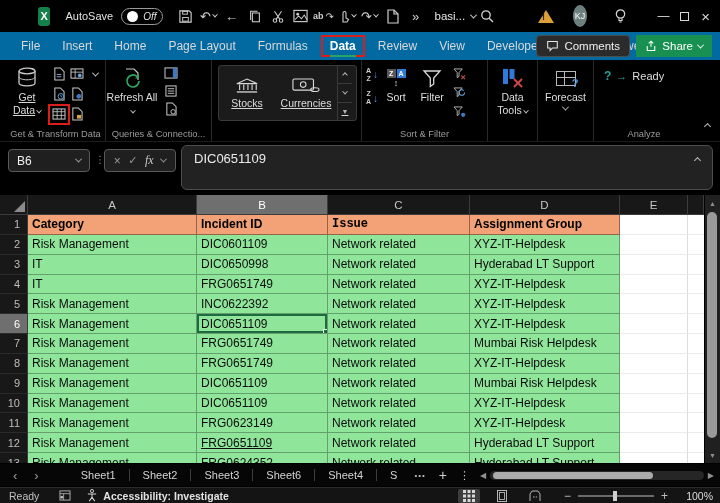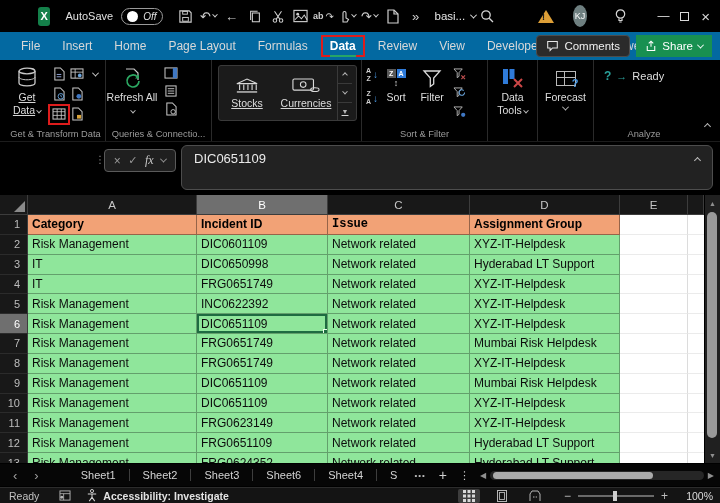--- a/index.html
+++ b/index.html
@@ -509,20 +509,24 @@
         <span class="solva">→</span>
         <span>Ready</span>
       </button>
       <span class="glabel">Analyze</span>
     </div>
 
     <button class="ribbon-collapse"><span class="cu"></span></button>
   </div>
 
   <div class="fbar">
+    <div class="namebox">
+      <span>B6</span>
+      <span class="cv"></span>
+    </div>
     <span class="fdots">⋮</span>
     <div class="fxbox">
       <button class="x">×</button>
       <button class="ok">✓</button>
       <button class="fx">fx</button>
       <span class="cv"></span>
     </div>
     <div class="finput">
       <span>DIC0651109</span>
       <span class="cu"></span>
@@ -635,21 +639,21 @@
           <div class="gc dcell" style="width: 169px;">Risk Management</div>
           <div class="gc dcell" style="width: 131px;">FRG0623149</div>
           <div class="gc dcell" style="width: 142px;">Network related</div>
           <div class="gc dcell" style="width: 150px;">XYZ-IT-Helpdesk</div>
           <div class="gc ecell" style="width: 68px;"></div>
           <div class="gc fcell" style="width: 16px;"></div>
         </div>
         <div class="grow">
           <div class="gc rowhdr" style="width: 28px;">12</div>
           <div class="gc dcell" style="width: 169px;">Risk Management</div>
-          <div class="gc dcell" style="width: 131px;">FRG0651109</div>
+          <div class="gc dcell" style="width: 131px; text-decoration: underline;">FRG0651109</div>
           <div class="gc dcell" style="width: 142px;">Network related</div>
           <div class="gc dcell" style="width: 150px;">Hyderabad LT Support</div>
           <div class="gc ecell" style="width: 68px;"></div>
           <div class="gc fcell" style="width: 16px;"></div>
         </div>
         <div class="grow">
           <div class="gc rowhdr" style="width: 28px;">13</div>
           <div class="gc dcell" style="width: 169px;">Risk Management</div>
           <div class="gc dcell" style="width: 131px;">FRG0624352</div>
           <div class="gc dcell" style="width: 142px;">Network related</div>

